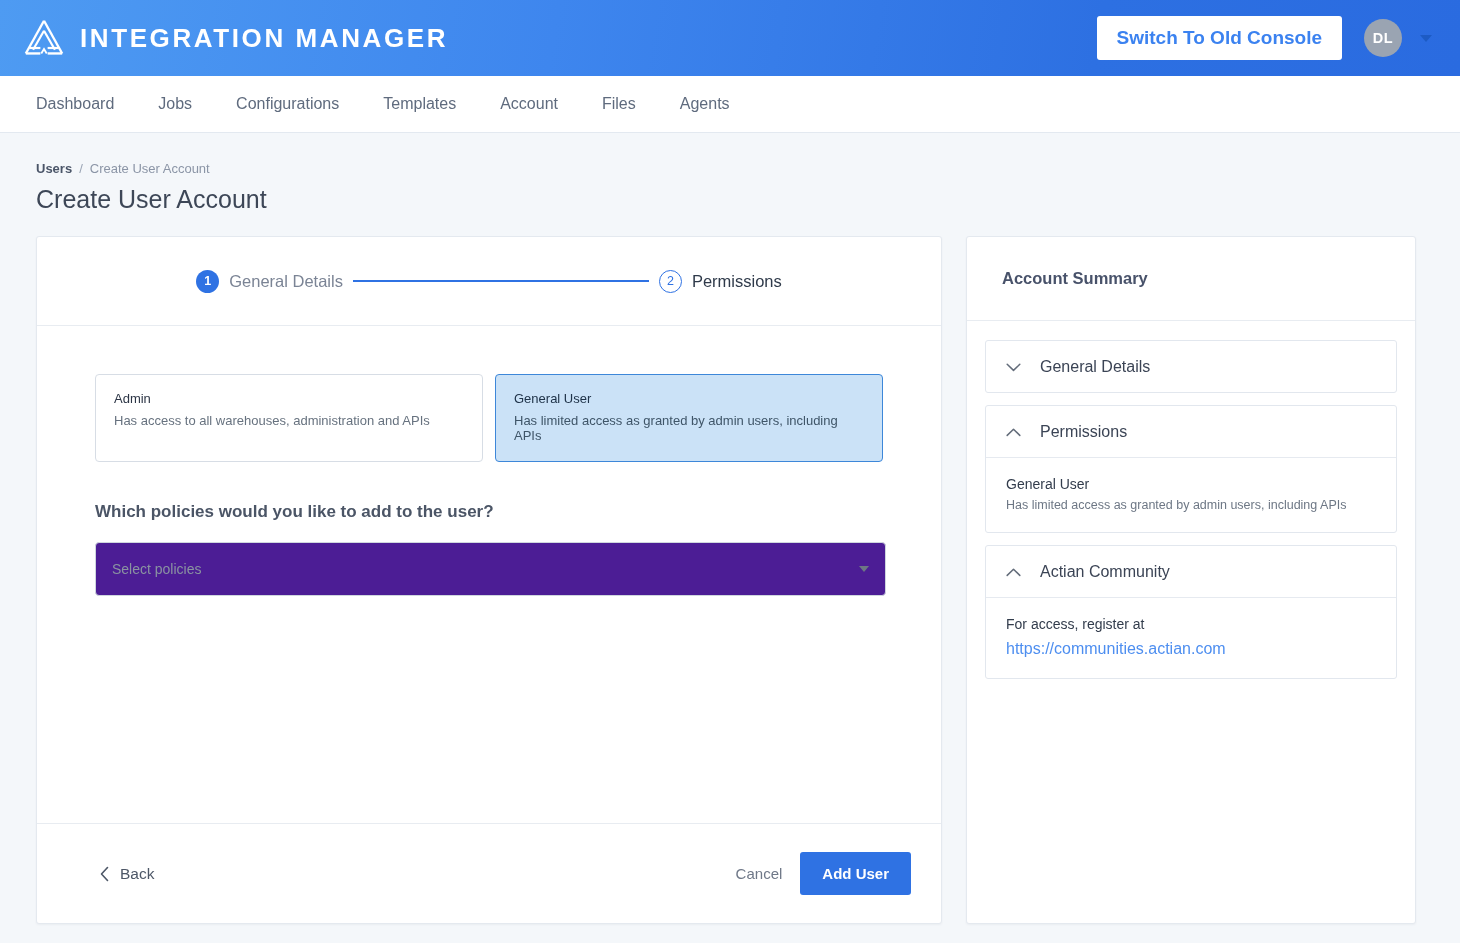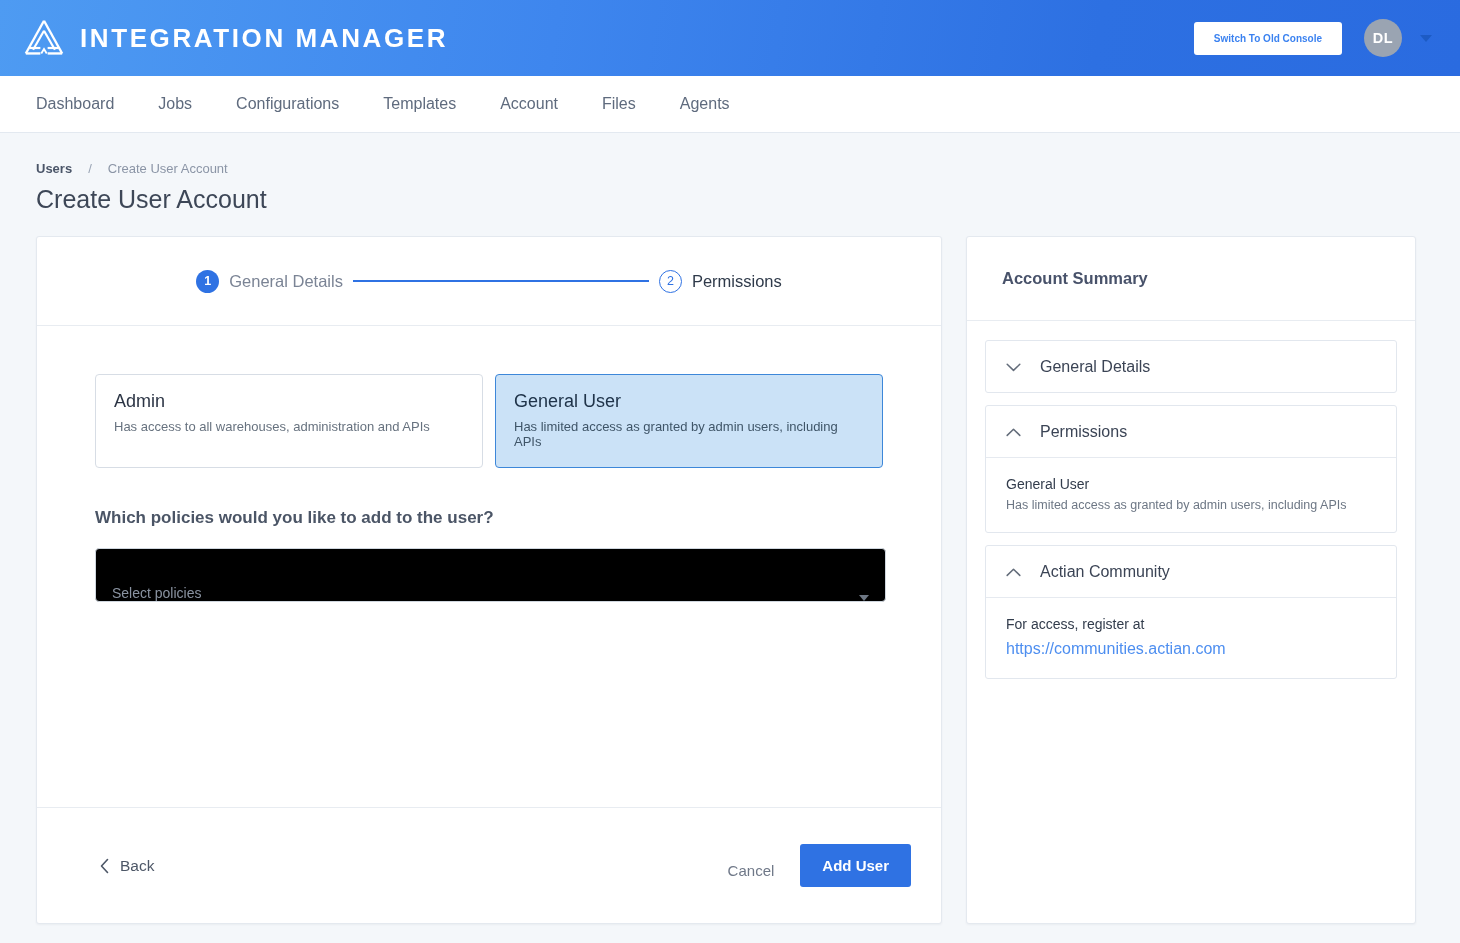--- a/index.html
+++ b/index.html
@@ -31,21 +31,21 @@
     margin-left: auto;
     display: flex;
     align-items: center;
     gap: 22px;
   }
   .switch-console-btn {
     background: #ffffff;
     color: #3b82f0;
     border: none;
     border-radius: 3px;
-    font-size: 10px;
+    font-size: 19px;
     font-weight: bold;
     font-family: inherit;
     padding: 11px 20px;
     cursor: pointer;
     white-space: nowrap;
   }
   .avatar-wrap { display: flex; align-items: center; gap: 18px; cursor: pointer; }
   .avatar {
     width: 38px; height: 38px; border-radius: 50%;
     background: #9aa4b2; color: #ffffff;
@@ -80,21 +80,21 @@
 
   
   .page {
     padding: 28px 44px 0 36px;
     height: calc(943px - 76px - 57px);
   }
   .breadcrumb {
     font-size: 13px;
     display: flex;
     align-items: center;
-    gap: 16px;
+    gap: 7px;
     margin-bottom: 9px;
   }
   .crumb-link { color: #4a5568; font-weight: bold; cursor: pointer; }
   .crumb-sep { color: #9aa4b4; }
   .crumb-current { color: #8b95a6; }
   .page-title {
     font-size: 25px;
     color: #3d4757;
     font-weight: normal;
     margin-bottom: 22px;
@@ -149,59 +149,59 @@
     border: 1px solid #d7dde5;
     border-radius: 4px;
     background: #ffffff;
     padding: 16px 18px 18px 18px;
     cursor: pointer;
   }
   .role-card.selected {
     background: #cbe2f7;
     border: 1.5px solid #3d87d9;
   }
-  .role-name { font-size: 18px; color: #2c3545; margin-bottom: 7px; }
+  .role-name { font-size: 13px; color: #2c3545; margin-bottom: 7px; }
   .role-desc { font-size: 13px; color: #67727f; }
   .role-card.selected .role-name { color: #20344a; }
   .role-card.selected .role-desc { color: #3f5568; }
 
   .select-field {
     width: 791px;
     height: 54px;
     border: 1px solid #cfd6de;
     border-radius: 4px;
-    background: #000000;
-    display: flex;
-    align-items: flex-end;
+    background: #4c1d95;
+    display: flex;
+    align-items: center;
     padding: 0 16px;
     cursor: pointer;
   }
   .select-placeholder { font-size: 14px; color: #8a93a1; flex: 1; }
   .select-caret {
     width: 0; height: 0;
     border-left: 5.5px solid transparent;
     border-right: 5.5px solid transparent;
     border-top: 6.5px solid #6d7784;
   }
 
   .wizard-footer {
-    height: 116px;
+    height: 100px;
     border-top: 1px solid #e8ecf1;
     display: flex;
     align-items: center;
     padding: 0 30px 0 58px;
   }
   .back-btn {
     display: flex; align-items: center; gap: 10px;
     font-size: 15.5px; color: #4d5767;
     background: none; border: none; font-family: inherit; cursor: pointer;
     padding: 6px 4px;
   }
   .chev-left { display: block; }
-  .footer-right { margin-left: auto; display: flex; align-items: flex-end; gap: 16px; }
+  .footer-right { margin-left: auto; display: flex; align-items: center; gap: 8px; }
   .cancel-btn {
     background: none; border: none; font-family: inherit;
     font-size: 15px; color: #6f7888; cursor: pointer; padding: 8px 10px;
   }
   .primary-btn {
     background: #2f72e3; color: #ffffff; border: none;
     border-radius: 3px; font-family: inherit;
     font-size: 15px; font-weight: bold;
     padding: 13px 22px; cursor: pointer;
   }

